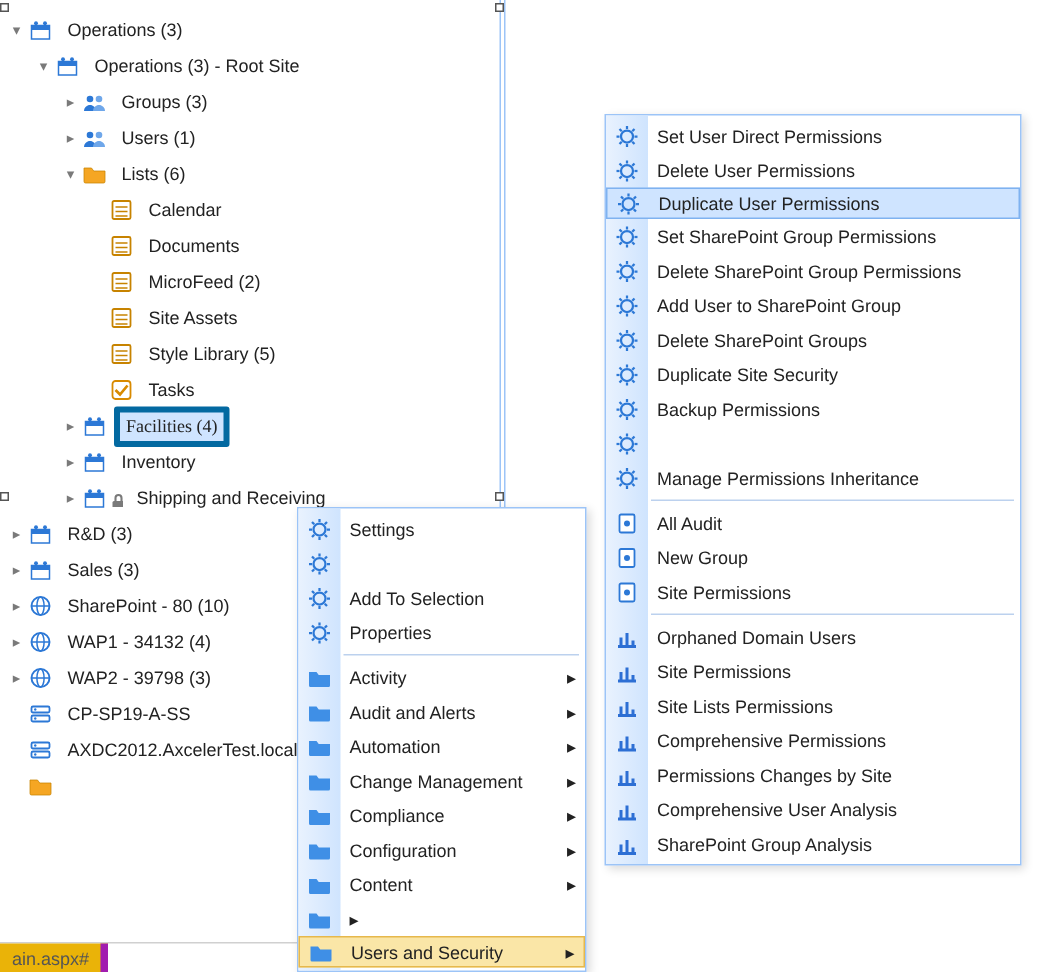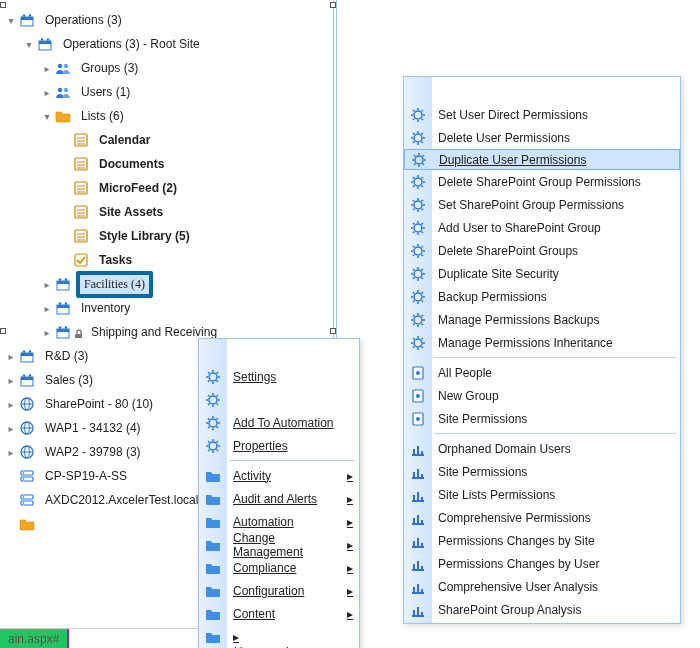--- a/index.html
+++ b/index.html
@@ -19,47 +19,47 @@
   .node .exp{width:10px;text-align:center;color:#7a7a7a;font-size:10px;margin-right:2px;user-select:none;}
   .node .ico{width:18px;height:18px;display:flex;align-items:center;justify-content:center;margin-right:4px;flex:none;}
   .node .lbl{padding:2px 4px;border:1px solid transparent;border-radius:2px;}
   .node.sel>.lbl{background:var(--sel-blue);border:4px solid #0369a1;font-family:Liberation Serif, serif;}
   .linkish{color:#222;}
 
   
   .d0{padding-left:4px;}
   .d1{padding-left:22px;}
   .d2{padding-left:40px;}
-  .d3{padding-left:58px;font-weight:bold;}
+  .d3{padding-left:58px;}
 
   
   .splitter{position:absolute;left:333px;top:0;bottom:0;width:6px;cursor:col-resize;}
   .splitter::before,.splitter::after{content:"";position:absolute;top:0;bottom:0;width:1px;background:#9CC4F7;}
   .splitter::before{left:0;}
   .splitter::after{left:3px;}
 
   
   .status{position:absolute;left:0;bottom:0;width:340px;height:20px;border-top:1px solid #d0d0d0;display:flex;align-items:center;}
-  .status .tab{height:100%;background:#22c55e;border-right:2px solid #a21caf;display:flex;align-items:center;padding:0 8px;color:#555;}
+  .status .tab{height:100%;background:#eab308;border-right:5px solid #a21caf;display:flex;align-items:center;padding:0 8px;color:#555;}
 
   
   .menu{position:absolute;background:#fff;border:1px solid #9CC4F7;box-shadow:2px 2px 6px rgba(0,0,0,.15);}
   .menu .gutter{position:absolute;left:0;top:0;bottom:0;width:28px;background:linear-gradient(to right,#E9F2FE,#CFE4FE);pointer-events:none;}
-  .menu .items{position:relative;padding:2px 0;margin-top:24px;}
+  .menu .items{position:relative;padding:2px 0;}
   .mi{display:flex;align-items:center;height:23px;}
   .mi .mico{width:28px;display:flex;justify-content:center;align-items:center;flex:none;z-index:1;}
   .mi .mlbl{flex:1;padding:0 6px;}
   .mi .arw{width:18px;text-align:center;color:#222;display:none;}
   .mi.hasSub .arw{display:block;}
   .mi.sel{background:var(--sel-gold);border:1px solid #E6B84C;height:21px;}
-  .mi.highlight{background:var(--sel-blue);border:1px solid #7FB2F0;height:21px;text-decoration:underline;}
+  .mi.highlight{background:var(--sel-blue);border:1px solid #7FB2F0;height:21px;}
   .msep{height:1px;background:#bcd1ee;margin:3px 4px 3px 30px;}
 
   
-  #menu1{left:198px;top:338px;width:162px;text-decoration:underline;}
+  #menu1{left:198px;top:338px;width:193px;}
   
   #menu2{left:403px;top:76px;width:278px;}
 
   
   svg{width:16px;height:16px;display:block;}
   .ico-gear{fill:none;stroke:#2c78d6;stroke-width:1.5;}
   .ico-folder{fill:#3f8fe6;}
   .ico-folder-o{fill:#F5A623;stroke:#c78300;stroke-width:.5;}
   .ico-chart{fill:none;stroke:#2d6fd4;stroke-width:2;}
 
@@ -381,21 +381,21 @@
             <use href="#i-gear"></use>
           </svg>
         </span>
       </div>
       <div class="mi">
         <span class="mico">
           <svg>
             <use href="#i-gear"></use>
           </svg>
         </span>
-        <span class="mlbl">Add To Automation</span>
+        <span class="mlbl">Add To Selection</span>
       </div>
       <div class="mi">
         <span class="mico">
           <svg>
             <use href="#i-gear"></use>
           </svg>
         </span>
         <span class="mlbl">Properties</span>
       </div>
       <div class="msep"></div>
@@ -508,36 +508,36 @@
           </svg>
         </span>
         <span class="mlbl">Duplicate User Permissions</span>
       </div>
       <div class="mi">
         <span class="mico">
           <svg>
             <use href="#i-gear"></use>
           </svg>
         </span>
+        <span class="mlbl">Set SharePoint Group Permissions</span>
+      </div>
+      <div class="mi">
+        <span class="mico">
+          <svg>
+            <use href="#i-gear"></use>
+          </svg>
+        </span>
         <span class="mlbl">Delete SharePoint Group Permissions</span>
       </div>
       <div class="mi">
         <span class="mico">
           <svg>
             <use href="#i-gear"></use>
           </svg>
         </span>
-        <span class="mlbl">Set SharePoint Group Permissions</span>
-      </div>
-      <div class="mi">
-        <span class="mico">
-          <svg>
-            <use href="#i-gear"></use>
-          </svg>
-        </span>
         <span class="mlbl">Add User to SharePoint Group</span>
       </div>
       <div class="mi">
         <span class="mico">
           <svg>
             <use href="#i-gear"></use>
           </svg>
         </span>
         <span class="mlbl">Delete SharePoint Groups</span>
       </div>
@@ -556,38 +556,37 @@
           </svg>
         </span>
         <span class="mlbl">Backup Permissions</span>
       </div>
       <div class="mi">
         <span class="mico">
           <svg>
             <use href="#i-gear"></use>
           </svg>
         </span>
-        <span class="mlbl">Manage Permissions Backups</span>
       </div>
       <div class="mi">
         <span class="mico">
           <svg>
             <use href="#i-gear"></use>
           </svg>
         </span>
         <span class="mlbl">Manage Permissions Inheritance</span>
       </div>
       <div class="msep"></div>
       <div class="mi">
         <span class="mico">
           <svg>
             <use href="#i-note"></use>
           </svg>
         </span>
-        <span class="mlbl">All People</span>
+        <span class="mlbl">All Audit</span>
       </div>
       <div class="mi">
         <span class="mico">
           <svg>
             <use href="#i-note"></use>
           </svg>
         </span>
         <span class="mlbl">New Group</span>
       </div>
       <div class="mi">
@@ -631,28 +630,20 @@
         </span>
         <span class="mlbl">Comprehensive Permissions</span>
       </div>
       <div class="mi">
         <span class="mico">
           <svg>
             <use href="#i-chart"></use>
           </svg>
         </span>
         <span class="mlbl">Permissions Changes by Site</span>
-      </div>
-      <div class="mi">
-        <span class="mico">
-          <svg>
-            <use href="#i-chart"></use>
-          </svg>
-        </span>
-        <span class="mlbl">Permissions Changes by User</span>
       </div>
       <div class="mi">
         <span class="mico">
           <svg>
             <use href="#i-chart"></use>
           </svg>
         </span>
         <span class="mlbl">Comprehensive User Analysis</span>
       </div>
       <div class="mi">

